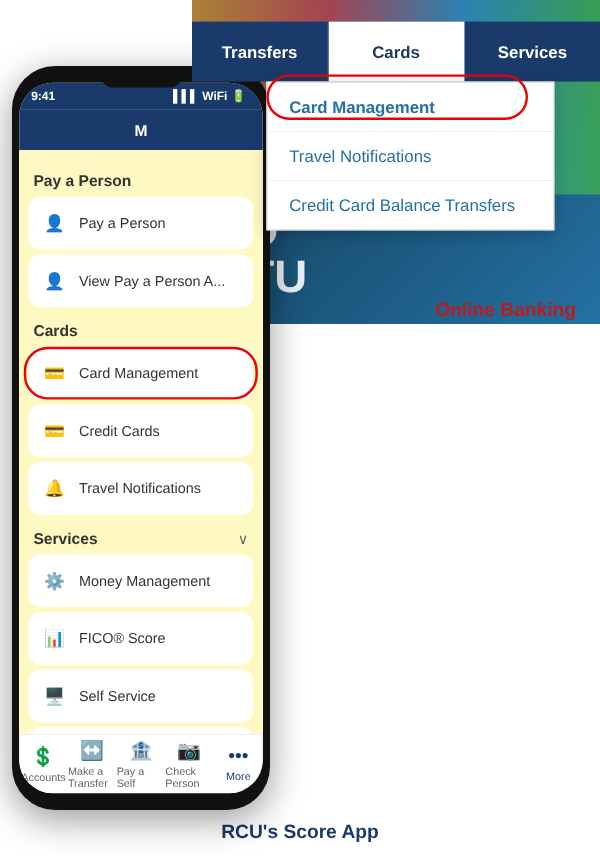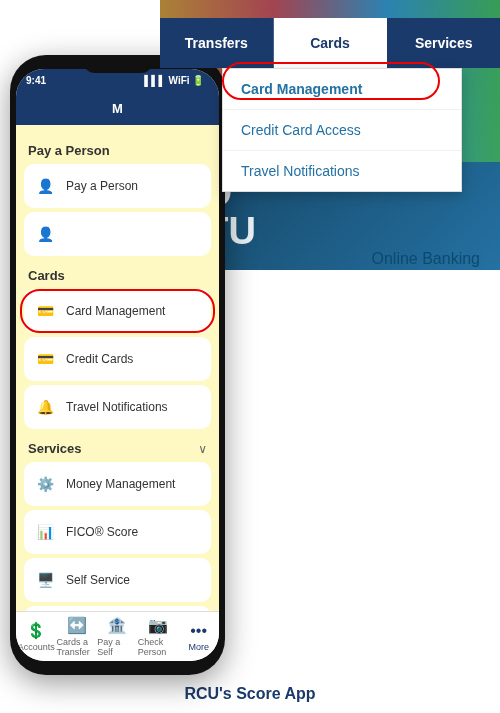--- a/index.html
+++ b/index.html
@@ -40,23 +40,23 @@
       height: 60%;
       background: linear-gradient(to right, #e8a020, #d44, #3399cc, #44bb44);
       opacity: 0.7;
     }
 
     
     .online-banking-label {
       position: absolute;
       top: 250px;
       right: 20px;
-      color: #0c4a6e;
+      color: #b91c1c;
       font-size: 16px;
-      font-weight: normal;
+      font-weight: bold;
     }
 
     
     .nav-bar {
       position: absolute;
       top: 18px;
       left: 160px;
       right: 0;
       height: 50px;
       background: #1a3a6b;
@@ -299,22 +299,22 @@
   <div class="nav-item active">
     <span>Cards</span>
   </div>
   <div class="nav-item">
     <span>Services</span>
   </div>
 </div>
 
 <div class="dropdown-menu">
   <div class="dropdown-item highlighted">Card Management</div>
-  <div class="dropdown-item">Credit Card Access</div>
   <div class="dropdown-item">Travel Notifications</div>
+  <div class="dropdown-item">Credit Card Balance Transfers</div>
 </div>
 
 <div class="dropdown-oval-top"></div>
 
 <div class="phone">
   <div class="phone-notch"></div>
   <div class="phone-screen">
 
     <div class="phone-status">
       <span>9:41</span>
@@ -331,20 +331,21 @@
 
     <div class="phone-content">
 
       <div class="section-label">Pay a Person</div>
       <div class="menu-item">
         <div class="menu-icon">👤</div>
         <span>Pay a Person</span>
       </div>
       <div class="menu-item">
         <div class="menu-icon">👤</div>
+        <span>View Pay a Person A...</span>
       </div>
 
       <div class="section-label">Cards</div>
 
       <div class="phone-oval-wrapper">
         <div class="menu-item">
           <div class="menu-icon">💳</div>
           <span>Card Management</span>
         </div>
         <div class="phone-oval"></div>
@@ -382,21 +383,21 @@
 
     </div>
 
     <div class="bottom-tabs">
       <div class="tab-item">
         <span class="tab-icon">💲</span>
         <span>Accounts</span>
       </div>
       <div class="tab-item">
         <span class="tab-icon">↔️</span>
-        <span>Cards a Transfer</span>
+        <span>Make a Transfer</span>
       </div>
       <div class="tab-item">
         <span class="tab-icon">🏦</span>
         <span>Pay a Self</span>
       </div>
       <div class="tab-item">
         <span class="tab-icon">📷</span>
         <span>Check Person</span>
       </div>
       <div class="tab-item active">

